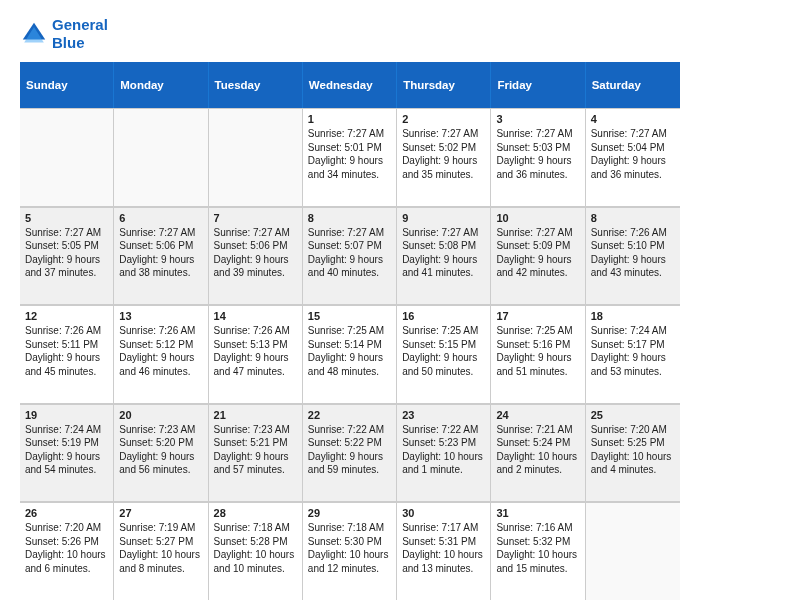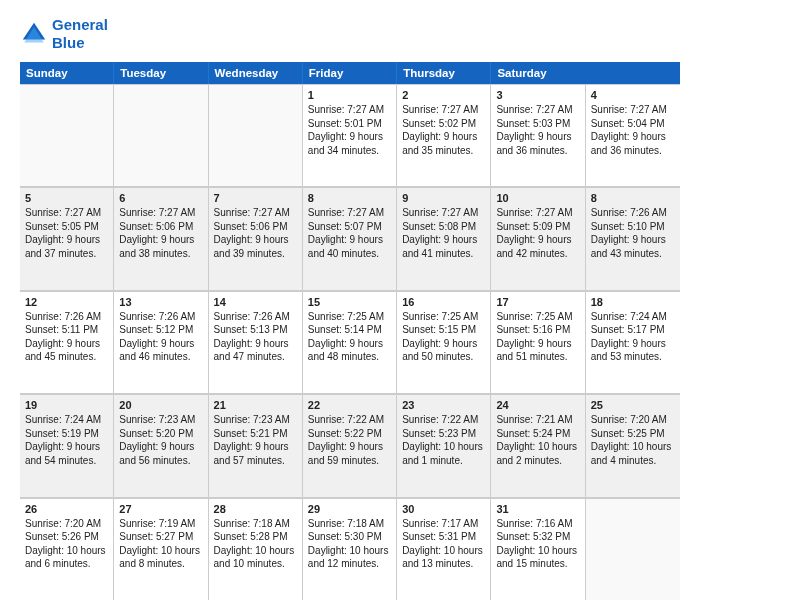--- a/index.html
+++ b/index.html
@@ -61,21 +61,21 @@
     }
     .cal-header {
       display: grid;
       grid-template-columns: repeat(7, 1fr);
       background: #1565c0;
     }
     .cal-header-cell {
       color: #fff;
       font-size: 11.5px;
       font-weight: bold;
-      padding: 5px 6px;
+      padding: 17px 6px;
       text-align: left;
       border-right: 1px solid #1976d2;
     }
     .cal-header-cell:last-child { border-right: none; }
     .cal-body {
       flex: 1;
       display: flex;
       flex-direction: column;
     }
     .cal-row {
@@ -127,24 +127,25 @@
     </div>
     <div class="title-block">
       <h1></h1>
       <h2></h2>
     </div>
   </div>
 
   <div class="calendar">
     <div class="cal-header">
     <div class="cal-header-cell">Sunday</div>
+        <div class="cal-header-cell">Monday</div>
         <div class="cal-header-cell">Tuesday</div>
         <div class="cal-header-cell">Wednesday</div>
+        <div class="cal-header-cell">Thursday</div>
         <div class="cal-header-cell">Friday</div>
-        <div class="cal-header-cell">Thursday</div>
         <div class="cal-header-cell">Saturday</div>
       </div>
     <div class="cal-body">
     <div class="cal-row border-top">
           <div class="cal-cell empty"></div>
           <div class="cal-cell empty"></div>
           <div class="cal-cell empty"></div>
           <div class="cal-cell">
             <span class="day-num">1</span>
             <p>Sunrise: 7:27 AM<br>Sunset: 5:01 PM<br>Daylight: 9 hours<br>and 34 minutes.</p>

